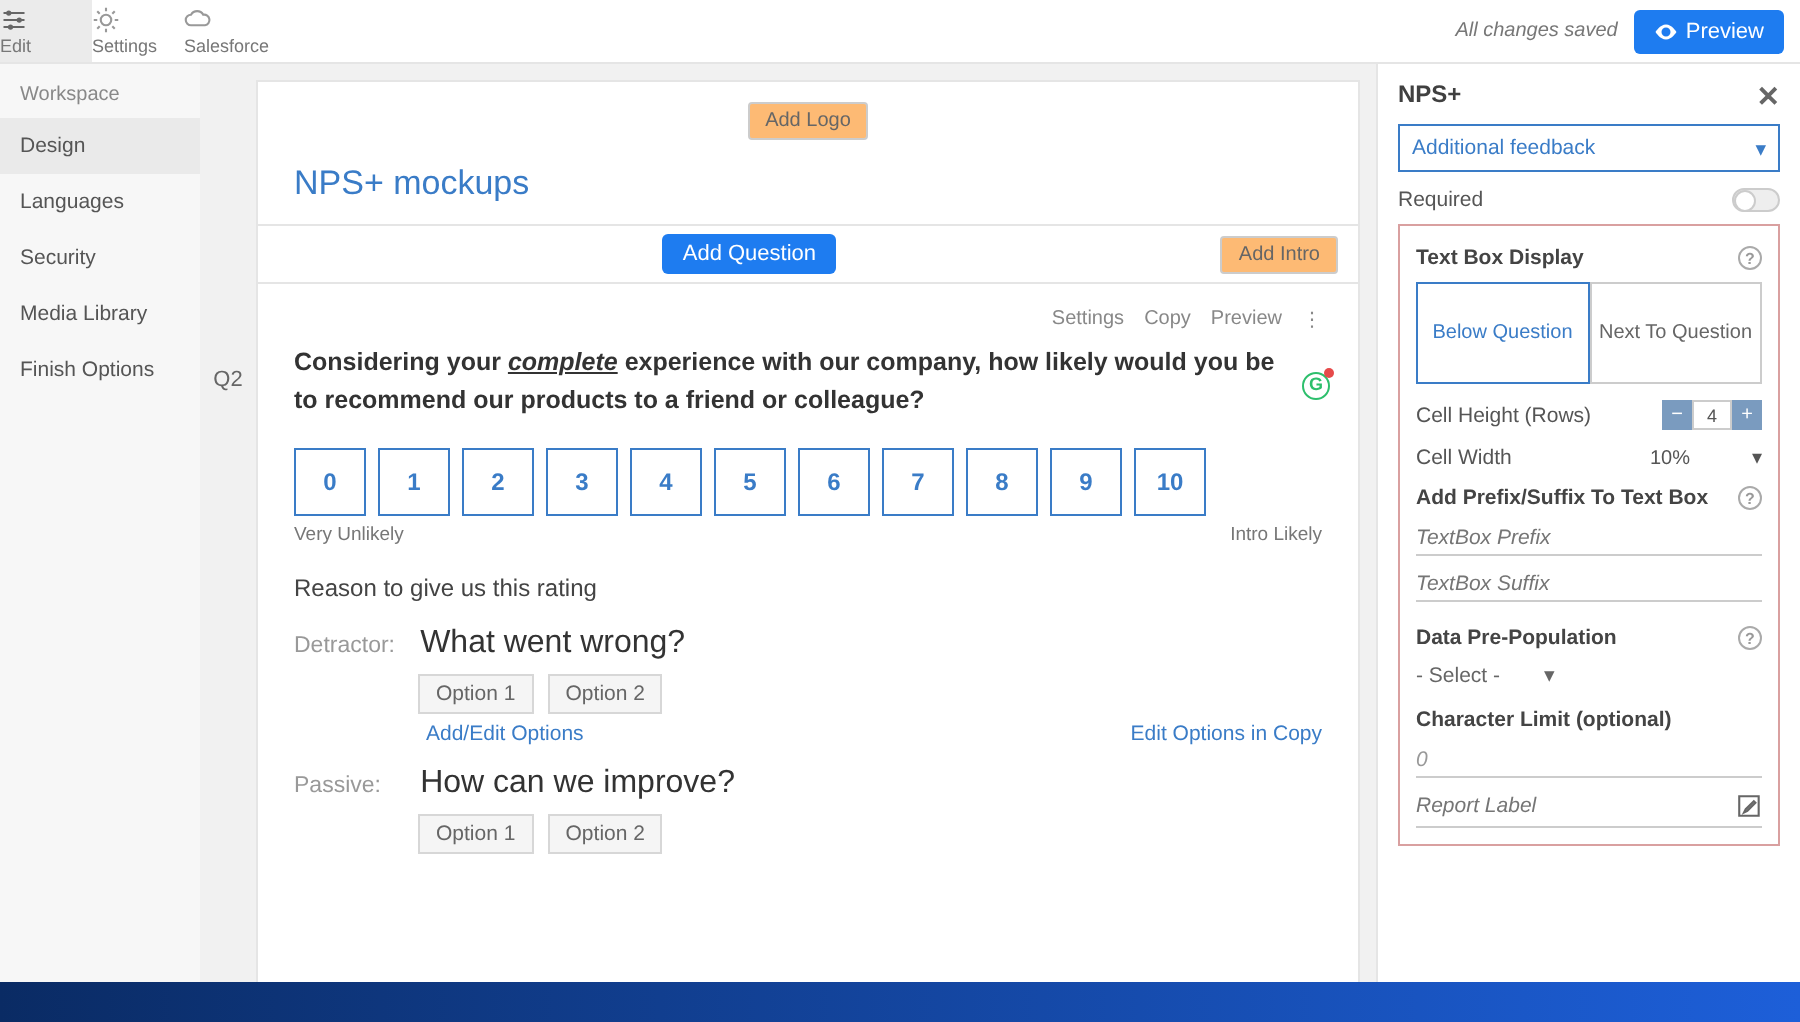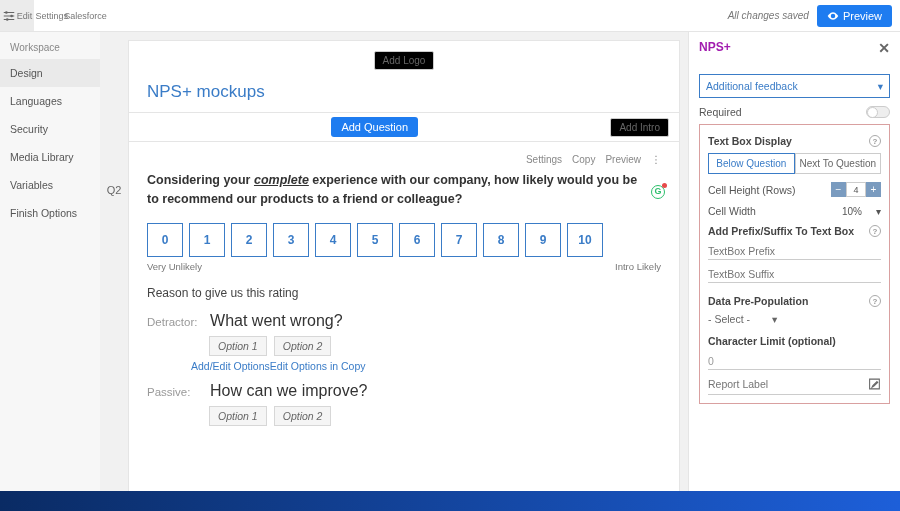--- a/index.html
+++ b/index.html
@@ -1,81 +1,81 @@
 <!DOCTYPE html>
 <html><head>
 <meta charset="utf-8">
 <style>
 * { margin:0; padding:0; box-sizing:border-box; font-family:-apple-system,BlinkMacSystemFont,"Segoe UI",Arial,sans-serif; }
 body { width:900px; height:511px; background:#fff; overflow:hidden; font-size:11px; color:#555; }
 
 .topbar { height:32px; display:flex; align-items:center; background:#fff; border-bottom:1px solid #e5e5e5; }
 .tool-tabs { display:flex; height:100%; }
-.tool-tab { width:34px; display:flex; flex-direction:row; align-items:center; justify-content:center; gap:1px; cursor:pointer; font-size:9px; color:#777; }
+.tool-tab { width:46px; display:flex; flex-direction:column; justify-content:center; gap:1px; cursor:pointer; font-size:9px; color:#777; }
 .tool-tab.active { background:#ebebeb; }
 .tool-tab svg { width:14px; height:14px; }
 .topbar .spacer { flex:1; }
 .saved-msg { font-style:italic; font-size:10px; color:#777; margin-right:8px; }
 .preview-btn { background:#1e7cf0; color:#fff; border:none; border-radius:3px; padding:5px 10px; font-size:11px; display:flex; align-items:center; gap:4px; margin-right:8px; cursor:pointer; }
 
 .main { display:flex; height:479px; }
 .sidebar { width:100px; background:#f7f7f7; padding-top:4px; }
 .side-header { padding:6px 10px; font-size:10px; color:#888; }
 .side-item { padding:8px 10px; font-size:10.5px; color:#555; cursor:pointer; }
 .side-item.active { background:#eaeaea; }
 
 .center { flex:1; background:#f1f1f1; display:flex; }
 .qcol { width:28px; padding-top:152px; text-align:center; font-size:11px; color:#666; }
 .canvas { flex:1; margin:8px 8px 0 0; background:#fff; border:1px solid #e5e5e5; display:flex; flex-direction:column; }
 .addlogo-row { display:flex; justify-content:center; padding:10px 0 6px; }
-.addlogo-btn, .addintro-btn { background:#000000; border:1px solid #ccc; border-radius:2px; padding:3px 8px; font-size:10px; color:#666; cursor:pointer; }
+.addlogo-btn, .addintro-btn { background:#fdba74; border:1px solid #ccc; border-radius:2px; padding:3px 8px; font-size:10px; color:#666; cursor:pointer; }
 .title-row { padding:6px 18px 10px; }
 .survey-title { color:#3a7cc7; font-size:17px; font-weight:500; }
 .bar-row { display:flex; align-items:center; padding:4px 10px; border-top:1px solid #e5e5e5; border-bottom:1px solid #e5e5e5; }
 .bar-row .sp { flex:1; }
 .addq-btn { background:#1e7cf0; color:#fff; border:none; border-radius:3px; padding:4px 10px; font-size:11px; cursor:pointer; }
 .q-body { padding:12px 18px 0; overflow:auto; }
 .meta-row { display:flex; justify-content:flex-end; gap:10px; font-size:10px; color:#888; margin-bottom:6px; }
 .meta-row span { cursor:pointer; }
 .dots { letter-spacing:0; }
 .q-text { font-size:12.5px; color:#333; font-weight:600; line-height:1.5; position:relative; padding-right:16px; }
 .q-text .underline { text-decoration:underline; font-style:italic; }
 .gbadge { position:absolute; right:-4px; top:14px; width:14px; height:14px; border:1.5px solid #2dbf6c; border-radius:50%; font-size:9px; color:#2dbf6c; display:flex; align-items:center; justify-content:center; font-weight:700; }
 .gbadge::after { content:""; position:absolute; top:-3px; right:-3px; width:5px; height:5px; background:#e64a4a; border-radius:50%; }
 .scale { display:flex; gap:6px; margin:14px 0 4px; }
 .scale-box { width:36px; height:34px; border:1px solid #3a7cc7; color:#3a7cc7; display:flex; align-items:center; justify-content:center; font-size:12px; font-weight:600; cursor:pointer; }
 .anchors { display:flex; justify-content:space-between; font-size:9.5px; color:#777; margin-bottom:14px; }
 .reason { font-size:12px; color:#444; margin-bottom:12px; }
 .sub-row { margin-bottom:10px; }
 .sub-row .lab { color:#999; font-size:11.5px; display:inline-block; width:60px; }
 .sub-row .ques { font-size:16px; color:#333; }
-.opts { margin:6px 0 4px 62px;font-style:italic; }
+.opts { margin:6px 0 4px 62px; }
 .opt-chip { display:inline-block; border:1px solid #d7d7d7; background:#f5f5f5; padding:3px 8px; font-size:10.5px; color:#666; margin-right:4px; cursor:pointer; }
-.links-row { display:flex; margin:2px 0 10px 44px; }
+.links-row { display:flex; justify-content:space-between; margin:2px 0 10px 66px; }
 .links-row a { color:#3a7cc7; font-size:10.5px; cursor:pointer; text-decoration:none; }
 
 .panel { width:212px; background:#fff; border-left:1px solid #e5e5e5; padding:8px 10px 0; position:relative; }
-.panel-title { font-size:12px; color:#a21caf; font-weight:600; margin-bottom:20px; }
+.panel-title { font-size:12px; color:#404040; font-weight:600; margin-bottom:8px; }
 .close-x { position:absolute; right:10px; top:8px; font-size:14px; color:#666; font-weight:700; cursor:pointer; }
 .dropdown { width:100%; height:24px; border:1px solid #3a7cc7; color:#3a7cc7; font-size:10.5px; padding:0 6px; display:flex; align-items:center; justify-content:space-between; cursor:pointer; margin-bottom:8px;text-align:right; }
 .req-row { display:flex; justify-content:space-between; align-items:center; font-size:10.5px; color:#555; margin-bottom:6px; }
 .toggle { width:24px; height:12px; border:1px solid #ccc; border-radius:6px; background:#eee; position:relative; }
 .toggle::after { content:""; width:9px; height:9px; background:#fff; border:1px solid #ccc; border-radius:50%; position:absolute; top:0; left:0; }
 .redbox { border:1px solid #d9a0a0; padding:8px; font-size:10.5px; }
 .sec-head { display:flex; justify-content:space-between; align-items:center; font-weight:600; color:#444; margin:2px 0 6px; }
 .help-icon { width:12px; height:12px; border:1px solid #aaa; border-radius:50%; font-size:8px; color:#999; display:flex; align-items:center; justify-content:center; }
 .seg { display:flex; margin-bottom:8px; }
-.seg > div { flex:1; border:1px solid #ccc; padding:4px 2px; text-align:center; font-size:10px; color:#666; cursor:pointer; }
+.seg > div { flex:1; border:1px solid #ccc; padding:19px 2px; text-align:center; font-size:10px; color:#666; cursor:pointer; }
 .seg > div.active { border-color:#3a7cc7; color:#3a7cc7; }
 .form-row { display:flex; justify-content:space-between; align-items:center; margin-bottom:8px; font-size:10.5px; color:#555; }
 .stepper { display:flex; align-items:center; }
 .stepper button { width:15px; height:15px; background:#7a9bbf; border:none; color:#fff; font-size:10px; cursor:pointer; }
 .stepper .val { width:20px; height:15px; background:#fff; border:1px solid #ccc; font-size:9px; display:flex; align-items:center; justify-content:center; }
-.mini-sel { display:flex; align-items:center; gap:14px; font-size:10px; color:#555; cursor:pointer; }
-.underinput { width:100%; border:none; border-bottom:1px solid #ccc; font-size:10.5px; color:#999; padding:2px 0; margin-bottom:6px; outline:none; background:transparent; }
+.mini-sel { display:flex; align-items:center; gap:31px; font-size:10px; color:#555; cursor:pointer; }
+.underinput { width:100%; border:none; border-bottom:1px solid #ccc; font-size:10.5px; color:#999; padding:2px 0; margin-bottom:6px; outline:none; background:transparent;font-style:italic; }
 .sel-row { margin:4px 0 10px; font-size:10.5px; color:#666; display:flex; align-items:center; gap:22px; cursor:pointer; }
 .report-row { display:flex; justify-content:space-between; align-items:center; border-bottom:1px solid #ccc; padding-bottom:2px; }
 .editicon { width:14px; height:14px; }
 
 .footer-bar { position:fixed; bottom:0; left:0; width:900px; height:20px; background:linear-gradient(to right,#0a2b64,#1d5fd9); }
 </style>
 </head>
 <body>
 
 <div class="topbar">
@@ -113,21 +113,20 @@
   </button>
 </div>
 
 <div class="main">
   <div class="sidebar">
     <div class="side-header">Workspace</div>
     <div class="side-item active">Design</div>
     <div class="side-item">Languages</div>
     <div class="side-item">Security</div>
     <div class="side-item">Media Library</div>
-    <div class="side-item">Variables</div>
     <div class="side-item">Finish Options</div>
   </div>
 
   <div class="center">
     <div class="qcol">Q2</div>
     <div class="canvas">
       <div class="addlogo-row">
         <button class="addlogo-btn">Add Logo</button>
       </div>
       <div class="title-row">

